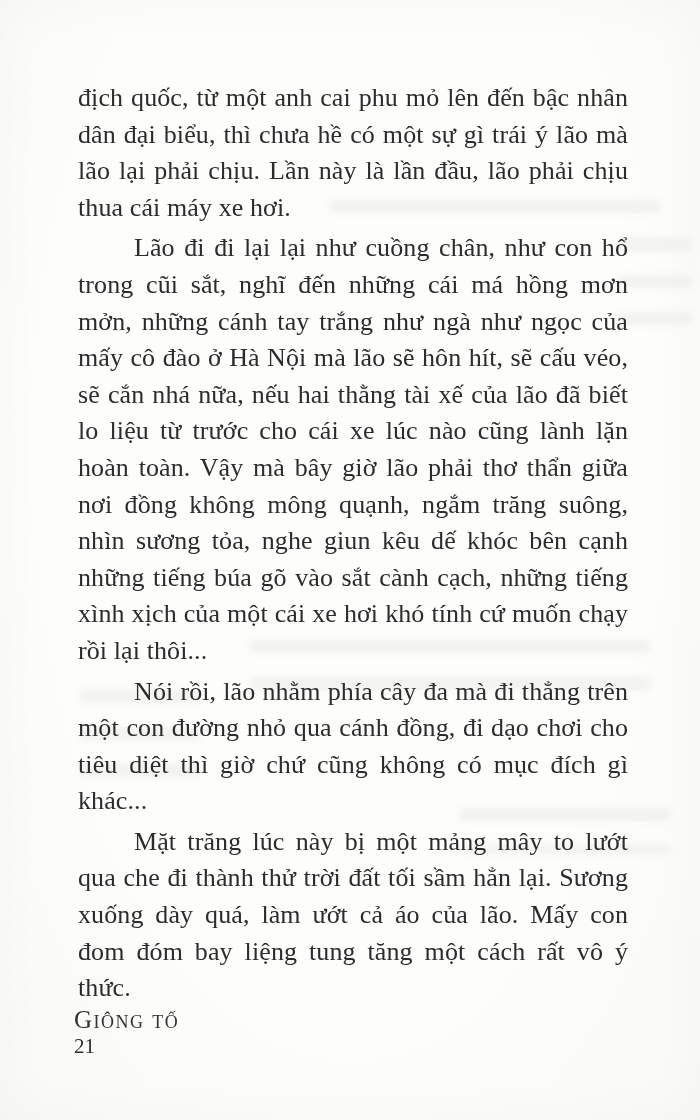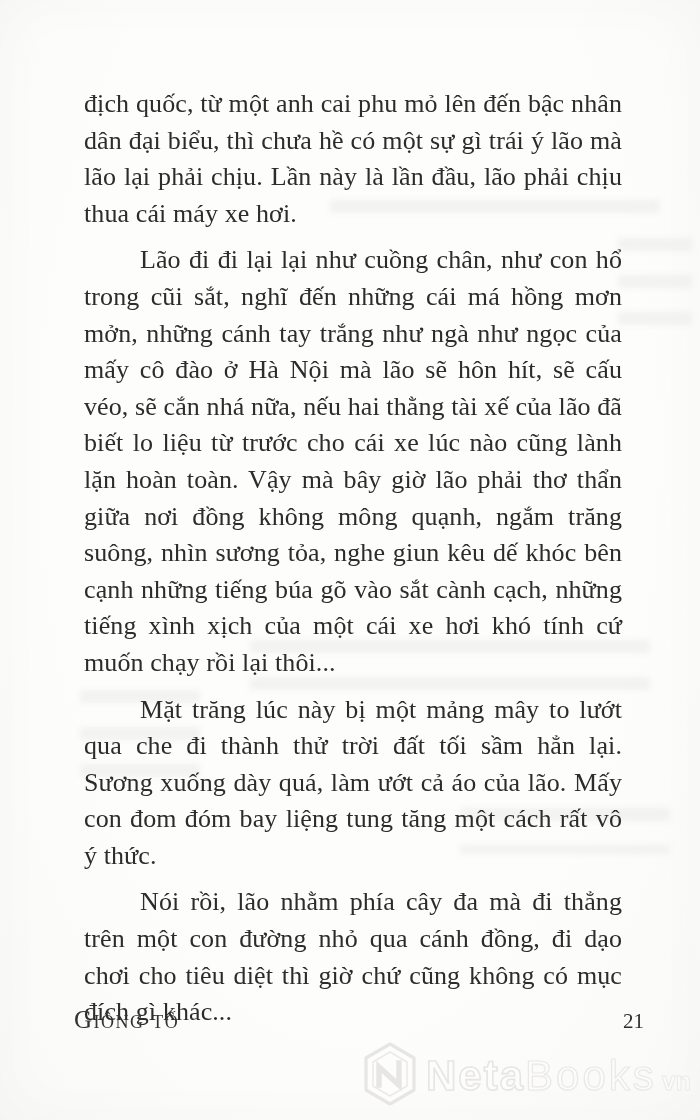--- a/index.html
+++ b/index.html
@@ -26,21 +26,21 @@
     position: absolute;
     left: 74px;
     top: 76px;
     width: 558px;
     font-size: 26px;
     line-height: 36.6px;
     text-align: justify;
     letter-spacing: 0.1px;
     text-rendering: optimizeLegibility;
   }
-  .para { margin: 10px; }
+  .para { margin: 4px; }
   .para.indent { text-indent: 56px; }
 
   
   .ghost {
     position: absolute;
     pointer-events: none;
     filter: blur(3px);
     opacity: 0.55;
   }
   .ghost-lines {
@@ -58,20 +58,21 @@
 
   
   .footer {
     position: absolute;
     left: 74px;
     top: 1006px;
     width: 570px;
     display: flex;
     justify-content: space-between;
     align-items: baseline;
+    flex-direction: column;
   }
   .running-title {
     font-variant: small-caps;
     font-size: 25px;
     letter-spacing: 1.5px;
     color: #333;
   }
   .page-number {
     font-size: 21px;
     color: #2f2f2f;
@@ -126,39 +127,23 @@
 
   <div class="ghost ghost-lines g1"></div>
   <div class="ghost ghost-lines g2"></div>
   <div class="ghost ghost-lines g3"></div>
   <div class="ghost ghost-lines g4"></div>
   <div class="ghost ghost-lines g5"></div>
 
   <main class="body-text">
       <p class="para">địch quốc, từ một anh cai phu mỏ lên đến bậc nhân dân đại biểu, thì chưa hề có một sự gì trái ý lão mà lão lại phải chịu. Lần này là lần đầu, lão phải chịu thua cái máy xe hơi.</p>
       <p class="para indent">Lão đi đi lại lại như cuồng chân, như con hổ trong cũi sắt, nghĩ đến những cái má hồng mơn mởn, những cánh tay trắng như ngà như ngọc của mấy cô đào ở Hà Nội mà lão sẽ hôn hít, sẽ cấu véo, sẽ cắn nhá nữa, nếu hai thằng tài xế của lão đã biết lo liệu từ trước cho cái xe lúc nào cũng lành lặn hoàn toàn. Vậy mà bây giờ lão phải thơ thẩn giữa nơi đồng không mông quạnh, ngắm trăng suông, nhìn sương tỏa, nghe giun kêu dế khóc bên cạnh những tiếng búa gõ vào sắt cành cạch, những tiếng xình xịch của một cái xe hơi khó tính cứ muốn chạy rồi lại thôi...</p>
+      <p class="para indent">Nói rồi, lão nhằm phía cây đa mà đi thẳng trên một con đường nhỏ qua cánh đồng, đi dạo chơi cho tiêu diệt thì giờ chứ cũng không có mục đích gì khác...</p>
       <p class="para indent">Mặt trăng lúc này bị một mảng mây to lướt qua che đi thành thử trời đất tối sầm hẳn lại. Sương xuống dày quá, làm ướt cả áo của lão. Mấy con đom đóm bay liệng tung tăng một cách rất vô ý thức.</p>
-      <p class="para indent">Nói rồi, lão nhằm phía cây đa mà đi thẳng trên một con đường nhỏ qua cánh đồng, đi dạo chơi cho tiêu diệt thì giờ chứ cũng không có mục đích gì khác...</p>
     </main>
 
   <div class="footer">
     <span class="running-title">Giông tố</span>
     <span class="page-number">21</span>
   </div>
 
-  <div class="watermark">
-    <span class="wm-logo">
-      <svg width="56" height="66" viewBox="0 0 56 66" aria-hidden="true">
-
-        <polygon points="28,3 52,17 52,49 28,63 4,49 4,17" fill="#fdfdfc" stroke="#e7e6e2" stroke-width="3.2" stroke-linejoin="round"></polygon>
-        <polygon points="28,11 45,21 45,45 28,55 11,45 11,21" fill="none" stroke="#eceae6" stroke-width="1.6" stroke-linejoin="round"></polygon>
-
-        <path d="M17 44 L17 26 L37 44 L37 22" fill="none" stroke="#e7e6e2" stroke-width="5.5" stroke-linecap="square" stroke-linejoin="miter"></path>
-      </svg>
-    </span>
-    <span class="wm-text">
-      <span class="wm-neta">Neta</span>
-        <span class="wm-books">Books</span>
-        <span class="wm-vn">vn</span>
-    </span>
-  </div>
 
 </div>
 
 </body></html>

